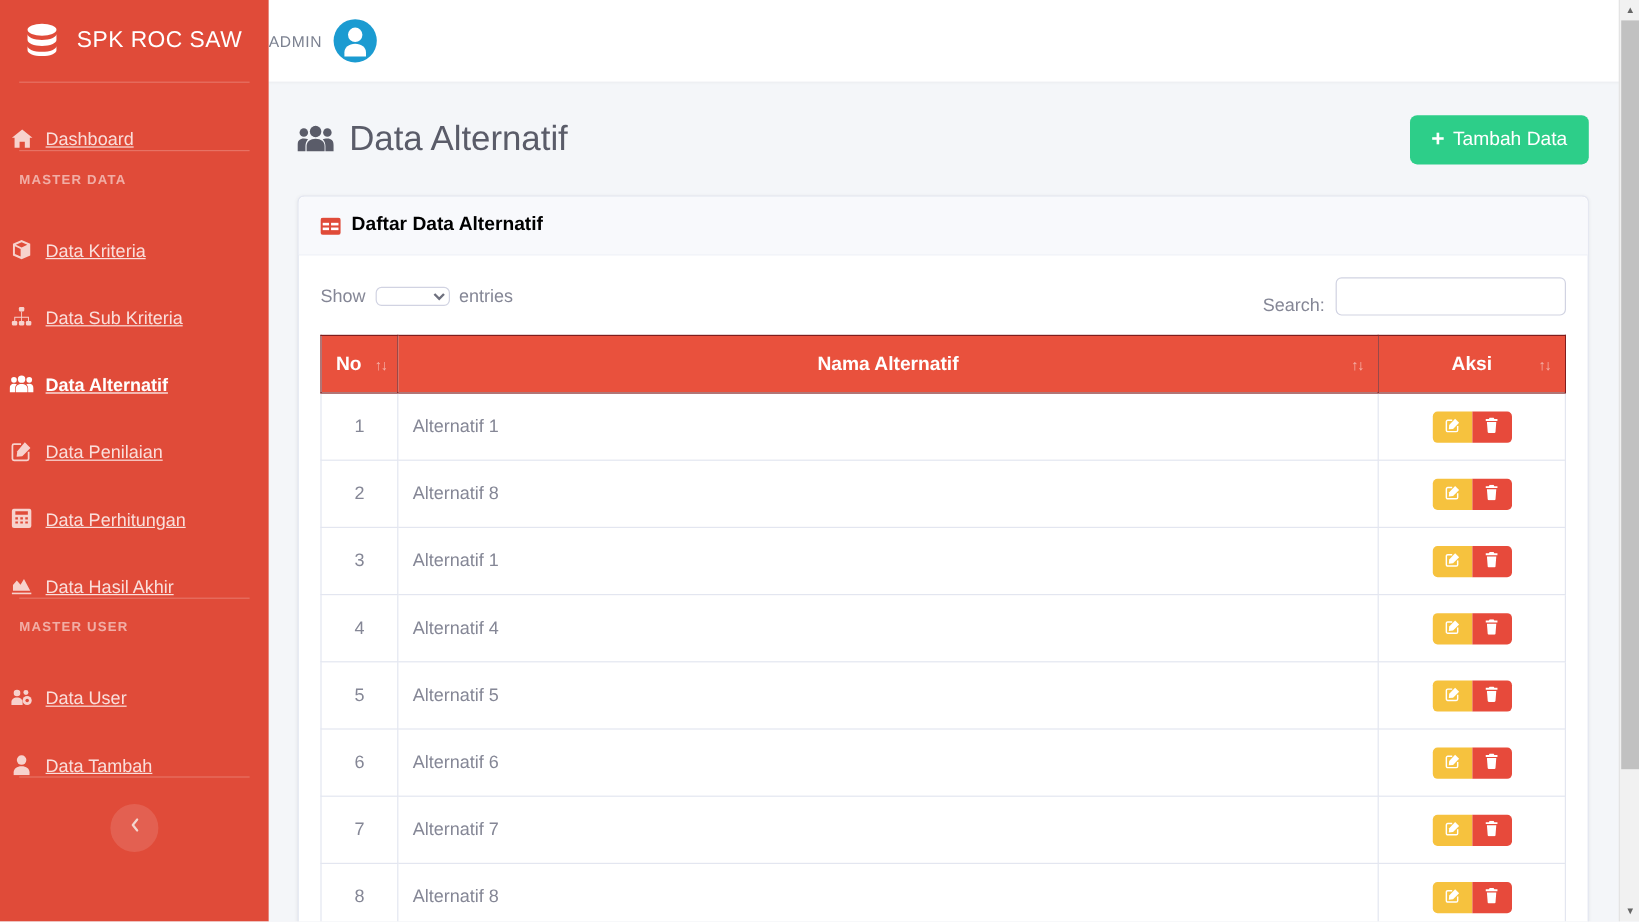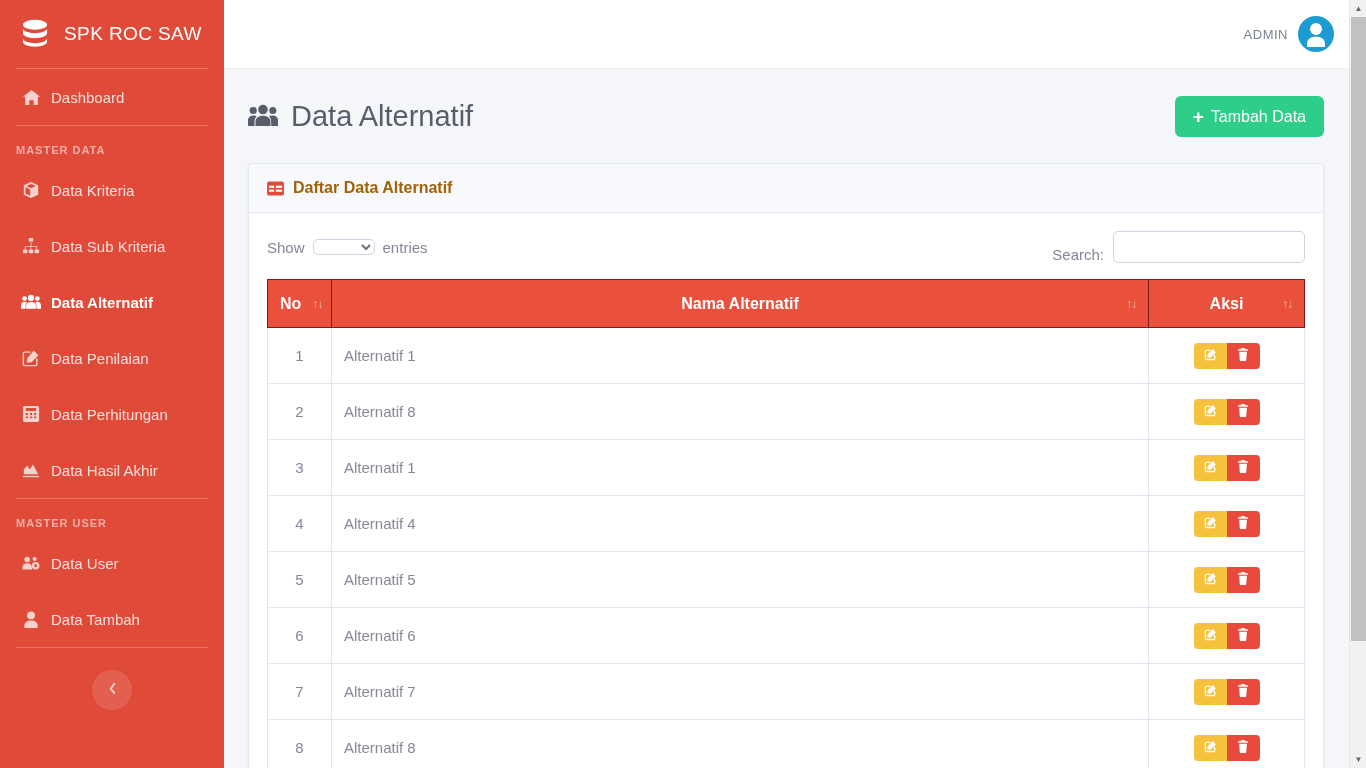--- a/index.html
+++ b/index.html
@@ -33,26 +33,27 @@
     height: 1px; background: rgba(255,255,255,0.22);
     margin: 0 16px;
   }
   .sb-heading {
     font-size: 11px; font-weight: bold; letter-spacing: 1px;
     color: rgba(255,255,255,0.55);
     padding: 18px 12px 6px 16px;
     text-transform: uppercase;
   }
   .sb-item {
-    display: flex; align-items: center; gap: 10px;
+    display: flex; align-items: flex-end; gap: 10px;
     height: 56px;
-    padding-left: 21px;
+    padding-left: 8px;
     color: rgba(255,255,255,0.82);
     font-size: 15px;
     cursor: pointer;
+    text-decoration: underline;
   }
   .sb-item .sb-ico {
     width: 20px; height: 20px; flex: 0 0 20px;
     display: flex; align-items: center; justify-content: center;
     opacity: .75;
   }
   .sb-item .sb-ico svg { display: block; }
   .sb-item.active { color: #fff; font-weight: bold; }
   .sb-item.active .sb-ico { opacity: 1; }
   .collapse-wrap { display: flex; justify-content: center; padding-top: 22px; }
@@ -64,21 +65,21 @@
   }
 
   
   .main {
     flex: 1; height: 768px; position: relative;
     background: #f4f6f9;
     overflow: hidden;
   }
   .topbar {
     height: 68px; background: #fff;
-    display: flex; align-items: center; justify-content: flex-end;
+    display: flex; align-items: center; 
     padding-right: 32px;
     box-shadow: 0 1px 2px rgba(0,0,0,0.04);
   }
   .topbar-user { display: flex; align-items: center; gap: 10px; }
   .topbar-user .uname {
     font-size: 13px; color: #7b8190; letter-spacing: .5px;
   }
   .avatar {
     width: 36px; height: 36px; border-radius: 50%;
     background: #1b9bd1;
@@ -114,21 +115,21 @@
   }
   .card-header {
     background: #f8f9fc;
     border-bottom: 1px solid #e3e6f0;
     padding: 15px 18px;
     border-radius: 5px 5px 0 0;
     display: flex; align-items: center; gap: 9px;
   }
   .card-header .ch-ico { display: flex; color: #e04b39; }
   .card-header .ch-title {
-    color: #a16207; font-size: 16px; font-weight: bold;
+    color: #000000; font-size: 16px; font-weight: bold;
   }
   .card-body { padding: 18px 18px 0 18px; }
 
   .dt-top {
     display: flex; align-items: center; justify-content: space-between;
     margin-bottom: 16px;
   }
   .dt-length { display: flex; align-items: center; gap: 8px; font-size: 15px; color: #858796; }
   .dt-select {
     font-family: inherit; font-size: 14px; color: #6e707e;

